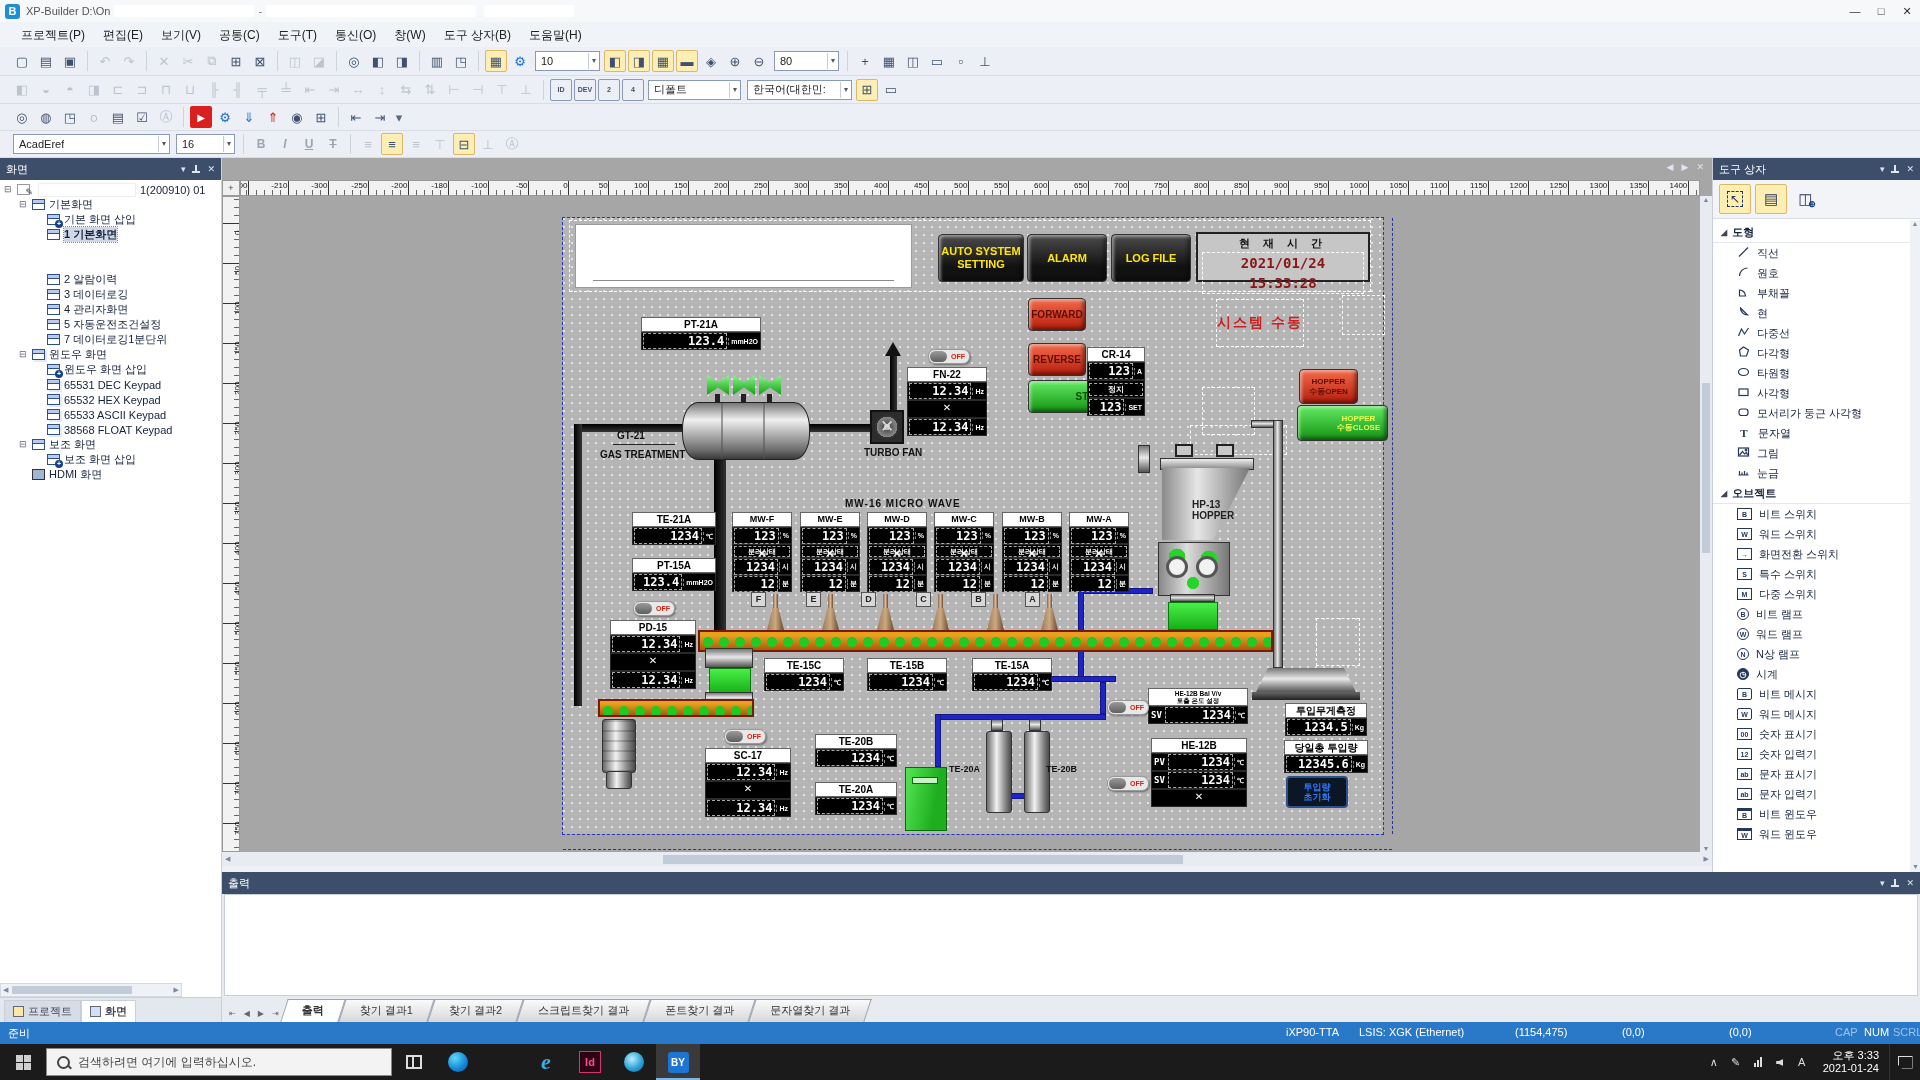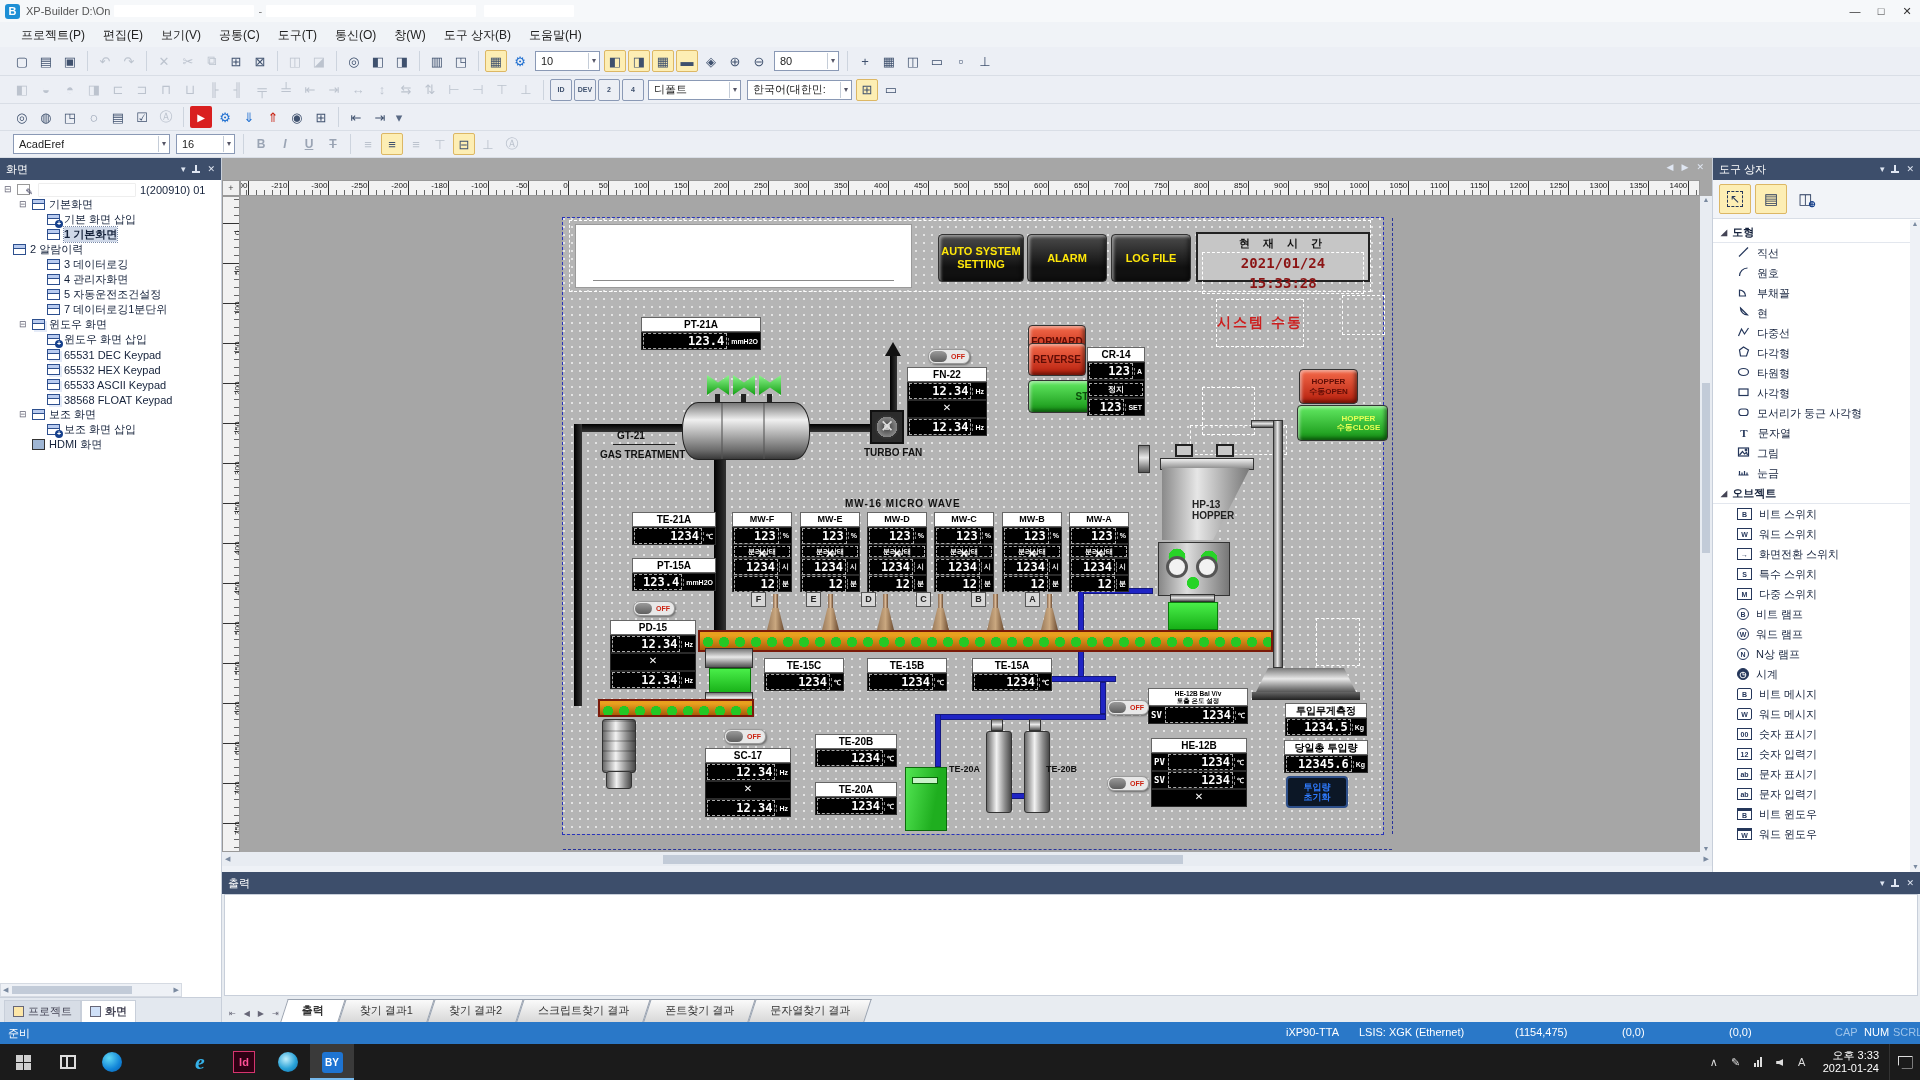--- a/index.html
+++ b/index.html
@@ -412,21 +412,21 @@
         <div class="trow" style="padding-left: 34px;">
           <span class="exp none"></span>
           <span class="tic screen-add"></span>
           <span class="tlb">기본 화면 삽입</span>
         </div>
         <div class="trow sel" style="padding-left: 34px;">
           <span class="exp none"></span>
           <span class="tic screen"></span>
           <span class="tlb">1 기본화면</span>
         </div>
-        <div class="trow" style="">
+        <div class="trow" style="padding-left: 34px; margin-top: 30px;">
           <span class="exp none"></span>
           <span class="tic screen"></span>
           <span class="tlb">2 알람이력</span>
         </div>
         <div class="trow" style="padding-left: 34px;">
           <span class="exp none"></span>
           <span class="tic screen"></span>
           <span class="tlb">3 데이터로깅</span>
         </div>
         <div class="trow" style="padding-left: 34px;">
@@ -647,21 +647,21 @@
         <div class="silverh" style="left:575px;top:227px;width:12px;height:28px"></div>
 
         <div class="silverh" style="left:688px;top:202px;width:30px;height:8px"></div>
         <div class="silver" style="left:710px;top:202px;width:10px;height:248px"></div>
         <div class="silverh" style="left:693px;top:450px;width:100px;height:24px;clip-path:polygon(12% 0,88% 0,100% 100%,0 100%);border:none;outline:1px solid #333"></div>
         <div style="position:absolute;left:689px;top:474px;width:108px;height:8px;background:linear-gradient(#666,#222)"></div>
       <div class="hbtn dark" style="left: 375px; top: 16px; width: 84px; height: 46px;">AUTO SYSTEM
 SETTING</div>
           <div class="hbtn dark" style="left: 464px; top: 16px; width: 78px; height: 46px;">ALARM</div>
           <div class="hbtn dark" style="left: 548px; top: 16px; width: 78px; height: 46px;">LOG FILE</div>
-          <div class="hbtn red" style="left: 465px; top: 107px; width: 56px; height: 31px;">FORWARD</div>
+          <div class="hbtn red" style="left: 465px; top: 80px; width: 56px; height: 31px;">FORWARD</div>
           <div class="hbtn red" style="left: 465px; top: 125px; width: 56px; height: 31px;">REVERSE</div>
           <div class="hbtn green" style="left: 465px; top: 162px; width: 56px; height: 31px;">STOP</div>
           <div class="hbtn red sm" style="left: 736px; top: 151px; width: 57px; height: 33px;">HOPPER
 수동OPEN</div>
           <div class="hbtn green sm yel" style="left: 734px; top: 187px; width: 57px; height: 34px;">HOPPER
 수동CLOSE</div>
           <div class="hbtn navy sm" style="left: 723px; top: 558px; width: 58px; height: 28px;">투입량
 초기화</div>
           <div class="timep" style="left: 633px; top: 14px; width: 174px; height: 50px;">
             <div class="tph">현 재 시 간</div>
@@ -1182,20 +1182,24 @@
 
   <div id="taskbar">
     <div id="startbtn">
         <span class="winlogo">
           <i></i>
           <i></i>
           <i></i>
           <i></i>
         </span>
       </div>
+    <div id="searchbox">
+      <span class="mag"></span>
+      <span class="ph">검색하려면 여기에 입력하십시오.</span>
+    </div>
     <div id="taskapps" style="display:flex">
         <div class="tbapp">
           <span class="ic-taskview"></span>
         </div>
         <div class="tbapp">
           <span class="ic-edge"></span>
         </div>
         <div class="tbapp">
           <span class="ic-explorer"></span>
         </div>

